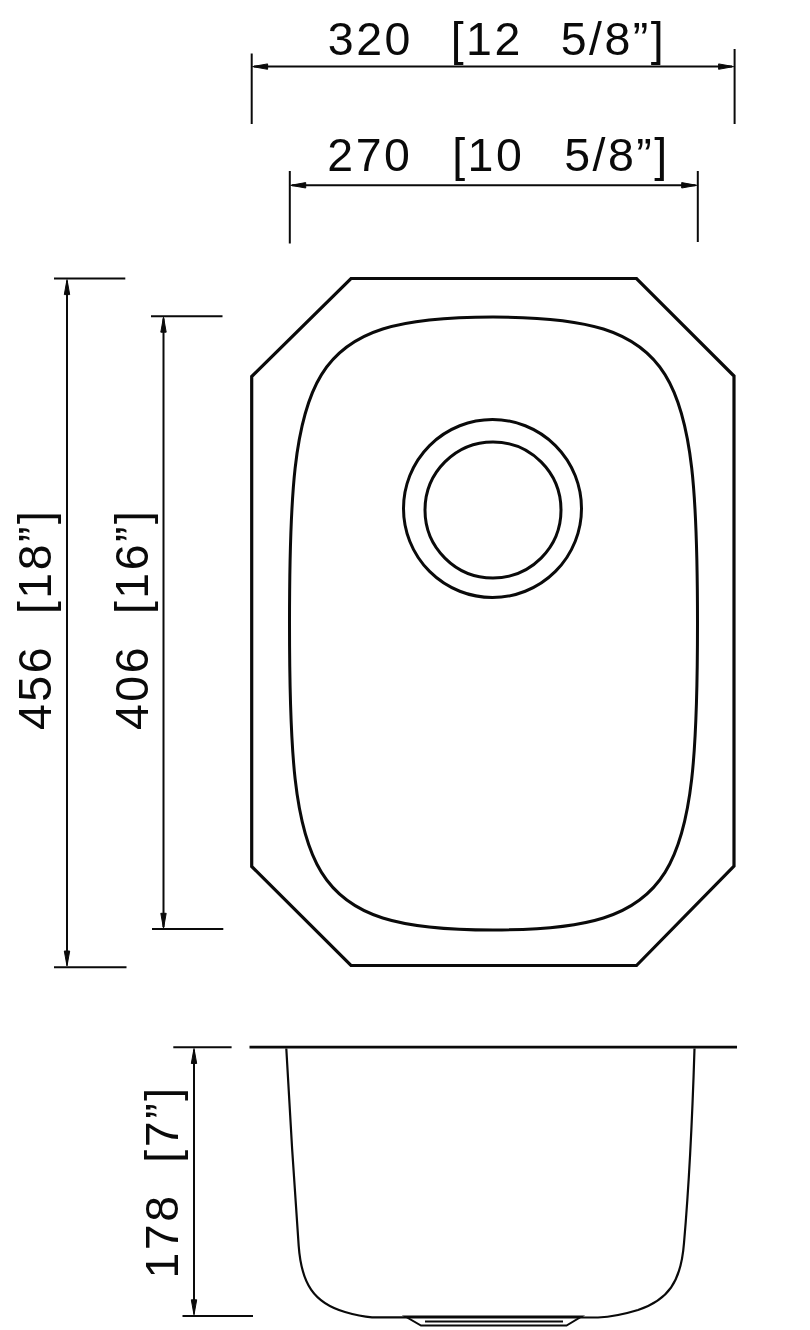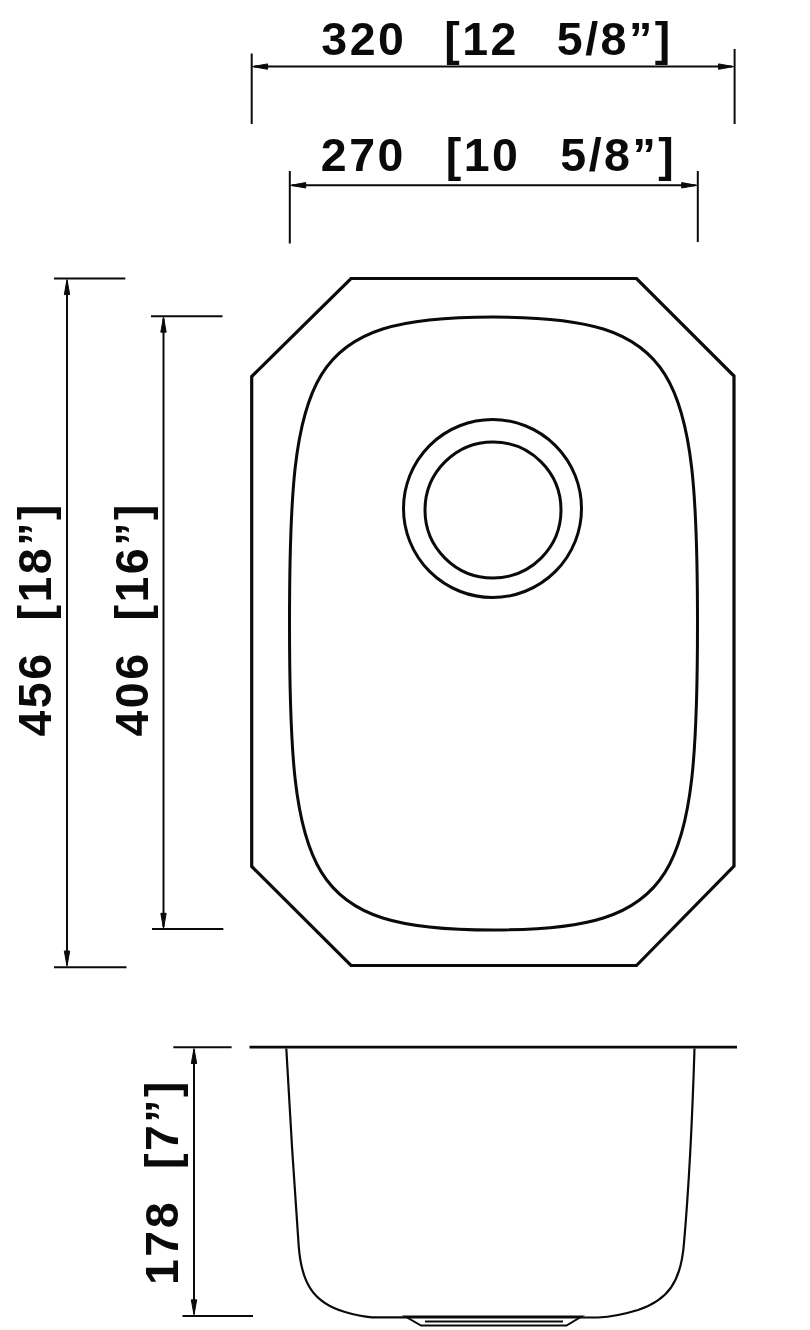--- a/index.html
+++ b/index.html
@@ -1,16 +1,16 @@
 <!DOCTYPE html>
 <html><head>
 <meta charset="utf-8">
 <style>
   html,body{margin:0;padding:0;background:#ffffff;}
-  .page{position:relative;width:810px;height:1330px;background:#ffffff;overflow:hidden;font-weight:bold;}
+  .page{position:relative;width:810px;height:1330px;background:#ffffff;overflow:hidden;}
   svg text{font-family:"Liberation Sans",sans-serif;fill:#0a0a0a;}
 </style>
 </head>
 <body>
 <div class="page">
 <svg width="810" height="1330" viewBox="0 0 810 1330" xmlns="http://www.w3.org/2000/svg">
 
   <rect x="0" y="0" width="810" height="1330" fill="#ffffff"></rect>
 
   <text x="497" y="54.8" font-size="46.5" letter-spacing="2.5" word-spacing="3.5" text-anchor="middle">320&nbsp;&nbsp;[12&nbsp;&nbsp;5/8”]</text>

